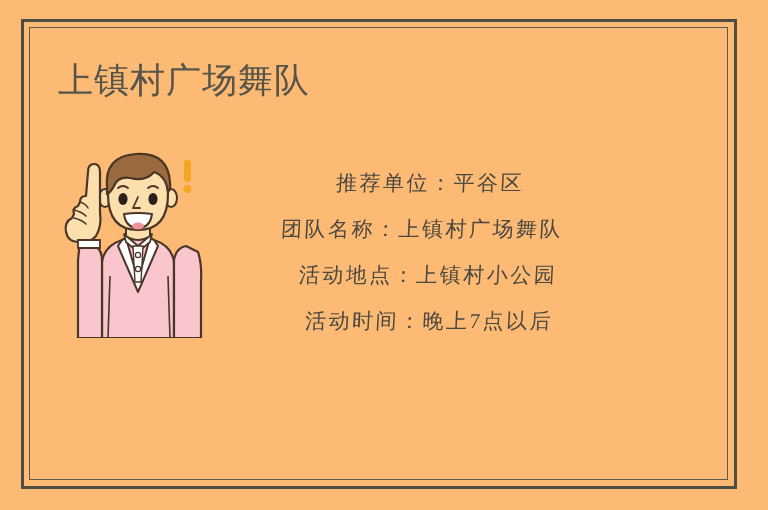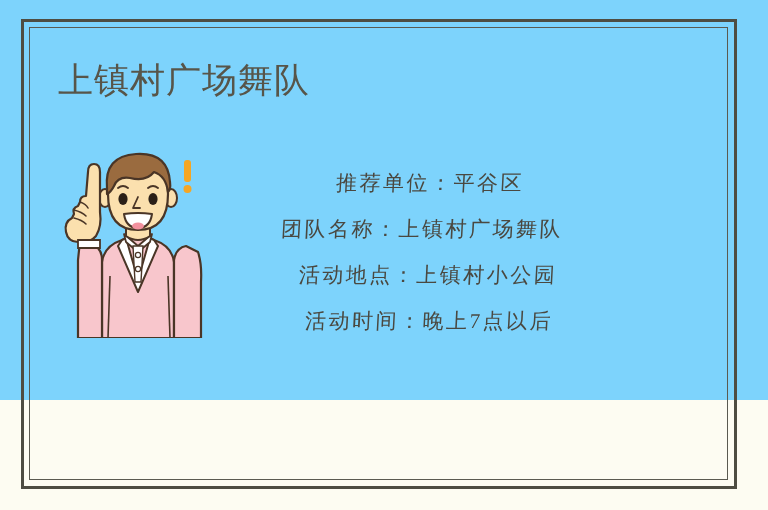--- a/index.html
+++ b/index.html
@@ -11,22 +11,22 @@
     width: 768px;
     height: 510px;
     background: #fdfcf2;
     font-family: "Liberation Sans", "DejaVu Sans", sans-serif;
     overflow: hidden;
   }
 
   .poster {
     position: relative;
     width: 768px;
-    height: 400px;
-    background: #7dd3fc;
+    height: 510px;
+    background: #fdba74;
     box-sizing: border-box;
   }
 
   
   .frame-outer {
     position: absolute;
     left: 21px;
     top: 19px;
     width: 716px;
     height: 470px;

